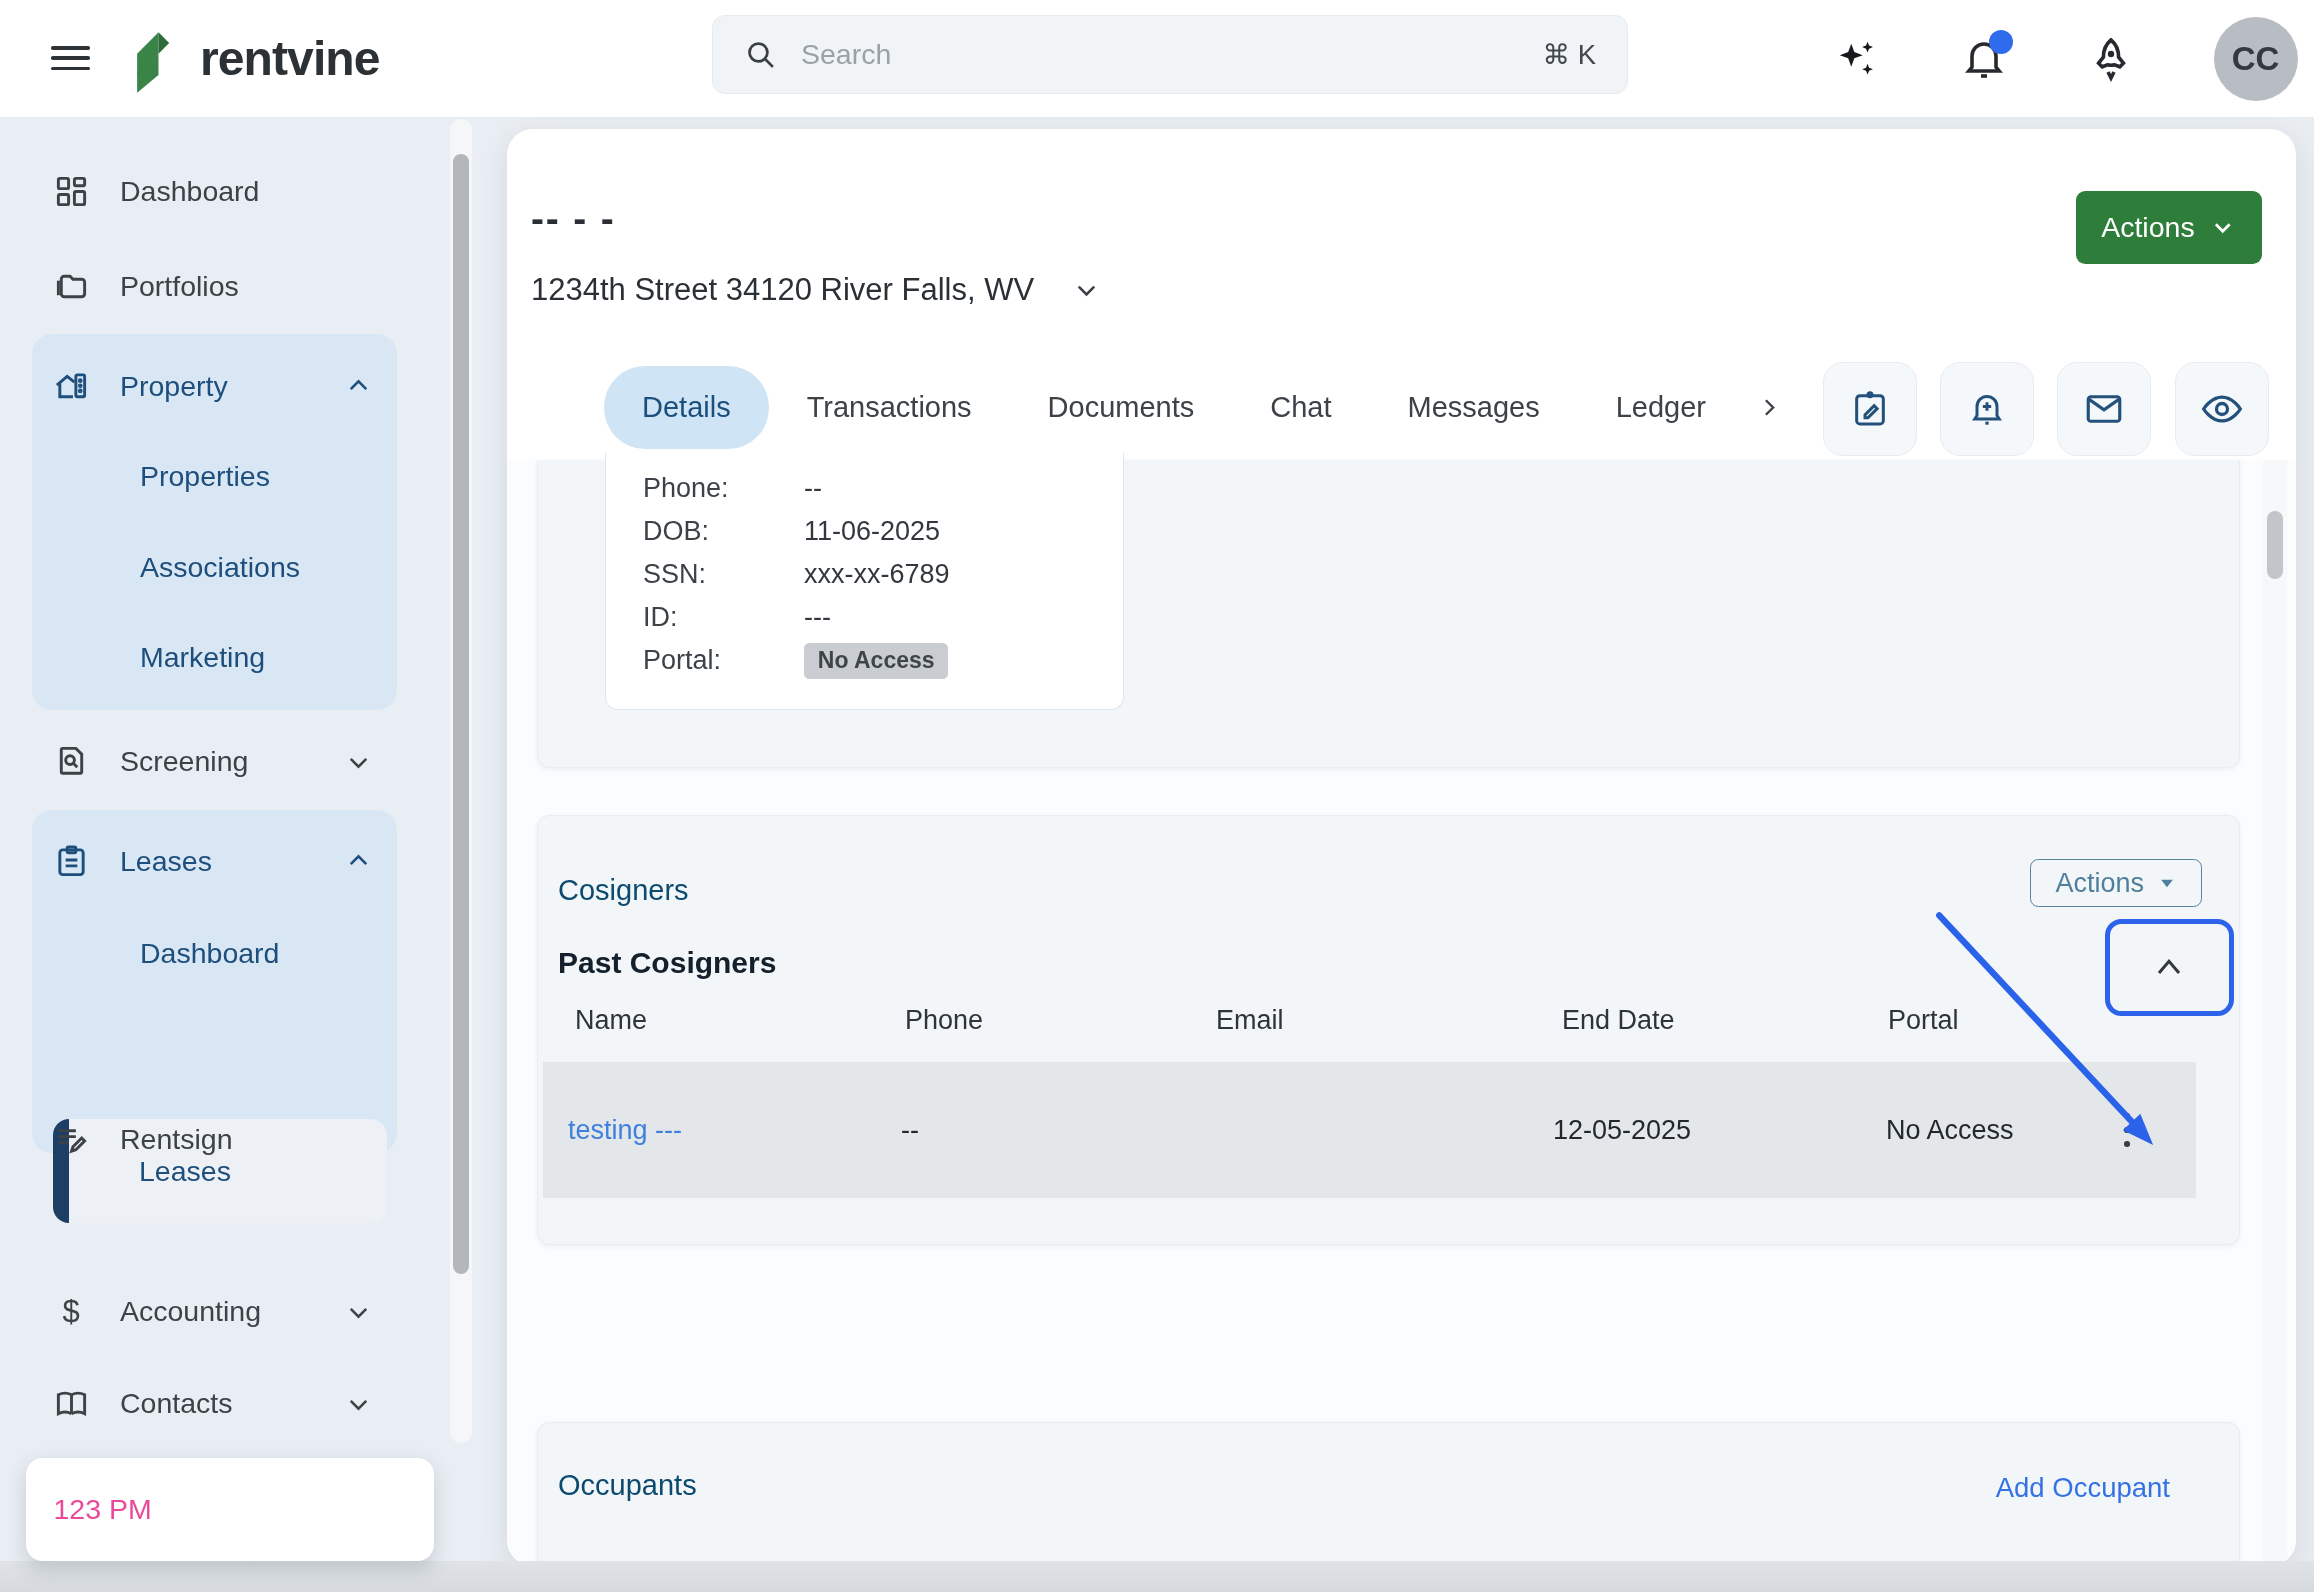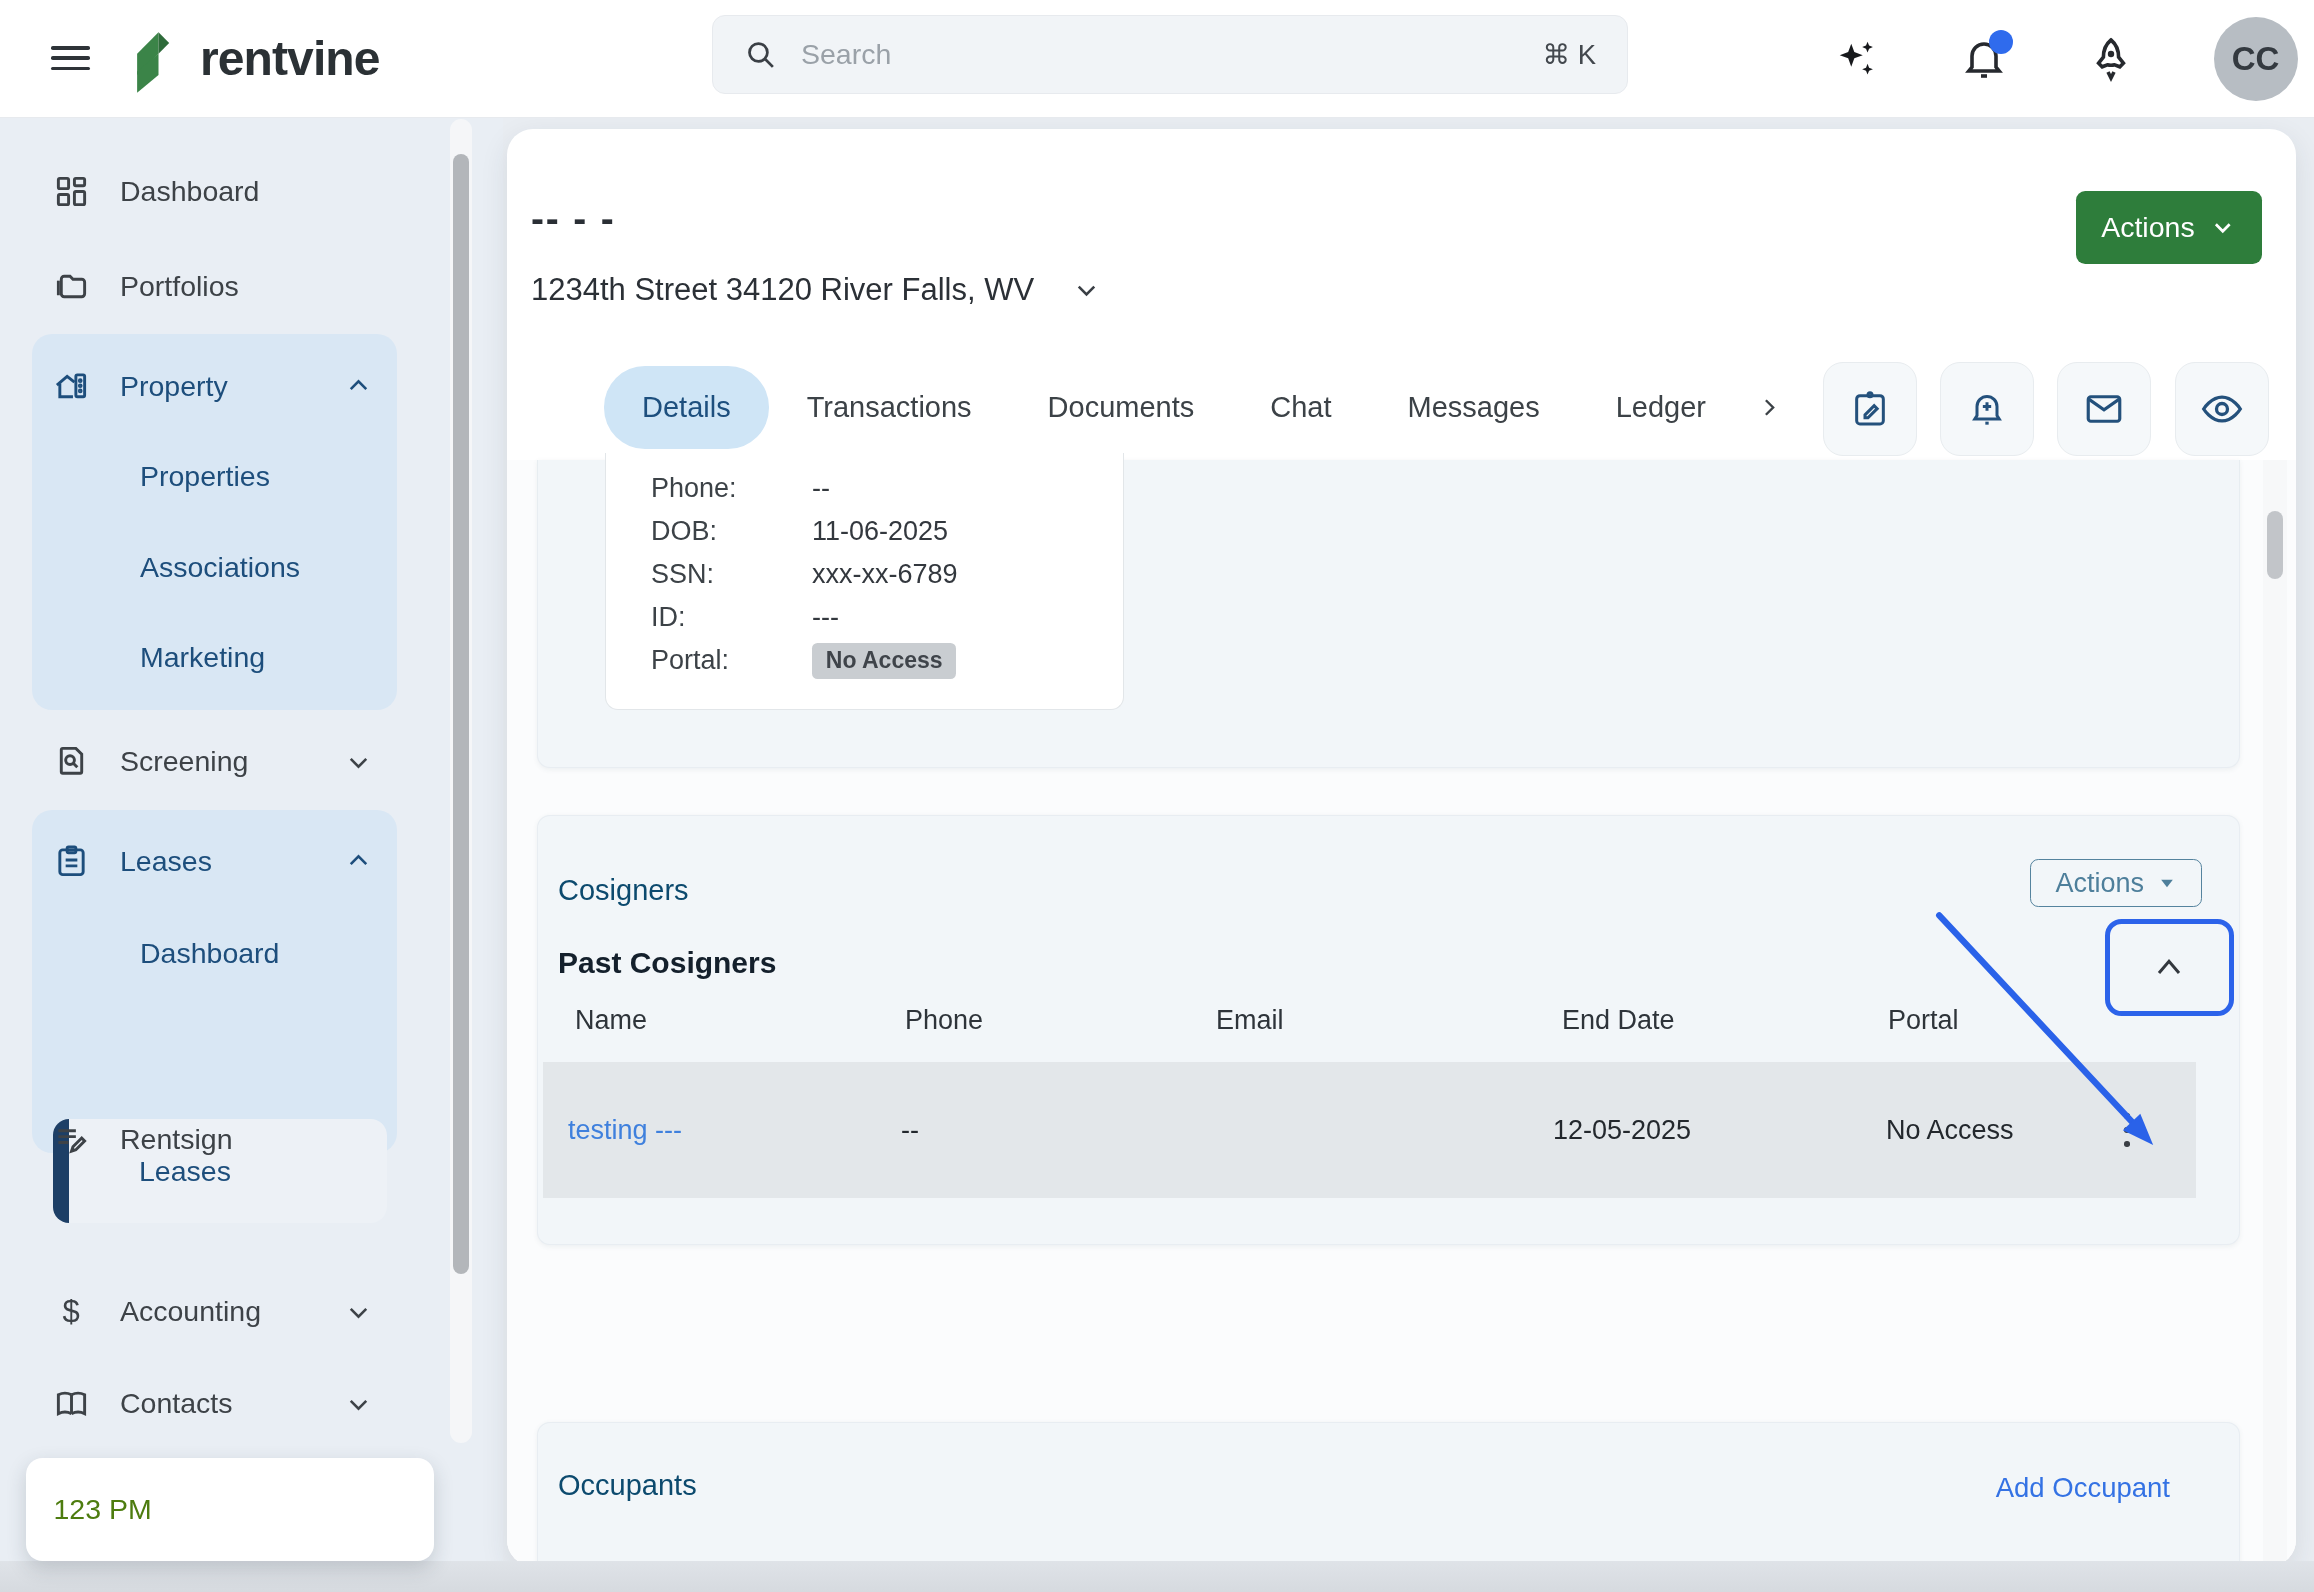--- a/index.html
+++ b/index.html
@@ -52,21 +52,21 @@
     background:#1d3f66; border-radius:16.5px 0 0 16.5px; }
   .active-pill .lbl { position:absolute; left:86px; top:0; height:104px; display:flex; align-items:center;
     font-size:28.5px; color:#1d4e7c; }
   .dollar { font-size:31px; line-height:1; font-weight:400; }
   .side-scroll-track { position:absolute; left:450px; top:119px; width:22px; height:1324px;
     background:#f5f6f8; border-radius:11px; }
   .side-scroll-thumb { position:absolute; left:2.8px; top:35px; width:16.5px; height:1120px;
     background:#b3b6ba; border-radius:8.3px; }
   .time-card { position:absolute; left:26px; top:1458px; width:408px; height:103px; background:#ffffff;
     border-radius:16.5px; box-shadow:0 7.3px 20px rgba(40,50,60,.18); display:flex; align-items:center;
-    padding-left:27.5px; font-size:28.5px; color:#4d7c0f; z-index:5; }
+    padding-left:27.5px; font-size:28.5px; color:#ec4899; z-index:5; }
 
   
   .main-card { position:absolute; left:507px; top:129px; width:1789px; height:1437px;
     background:#ffffff; border-radius:26px; overflow:hidden;
     box-shadow:0 9.2px 27.5px rgba(40,50,60,.10); }
   .lease-title { position:absolute; left:24px; top:68px; font-size:39px; font-weight:700; color:#2a2f35; letter-spacing:1.8px; }
   .addr-row { position:absolute; left:24px; top:143px; display:flex; align-items:center; gap:37px;
     font-size:31px; color:#2b3036; cursor:pointer; }
   .btn-green { position:absolute; left:1569px; top:62px; width:186px; height:73px; background:#2e7d3b;
     border:none; border-radius:9.2px; color:#ffffff; font-size:28.5px; font-family:inherit;
@@ -85,21 +85,21 @@
   .main-scroll-track { position:absolute; left:1756px; top:0; width:24px; height:1107px; background:#f7f8f9; }
   .main-scroll-thumb { position:absolute; left:3.7px; top:51px; width:16.5px; height:68px;
     background:#c2c5c9; border-radius:8.3px; }
   .section { position:absolute; left:30px; width:1703px; background:#f2f6f9;
     border:0.9px solid rgba(120,140,160,.08); box-shadow:0 1.8px 5.5px rgba(60,80,100,.07); border-radius:13px; }
   .sec-title { position:absolute; left:20px; font-size:29px; color:#0c4a6e;text-align:right; }
 
   
   .details-card { position:absolute; left:67px; top:-7.3px; width:519px; height:257px; background:#ffffff;
     border:0.9px solid #e2e6e9; border-top:none; border-radius:0 0 13px 13px; padding:14.7px 0 0 37px; }
-  .drow { display:flex; height:43px; align-items:center; font-size:27px; color:#3c4247;margin-left:8px; }
+  .drow { display:flex; height:43px; align-items:center; font-size:27px; color:#3c4247; }
   .drow .dlabel { width:161px; }
   .drow .dvalue { color:#33383e; }
   .badge { background:#c9cdd1; color:#3f444a; font-weight:700; font-size:23px;
     padding:4.6px 13.8px; border-radius:5.5px; }
 
   
   .btn-outline { position:absolute; right:37px; top:43px; height:48px; padding:0 24px;
     background:transparent; border:1.8px solid #55839e; border-radius:8.3px; color:#4e7f9b;
     font-size:27px; font-family:inherit; display:flex; align-items:center; gap:13px; cursor:pointer; }
   .collapse-btn { position:absolute; right:5.5px; top:103px; width:129px; height:97px;

